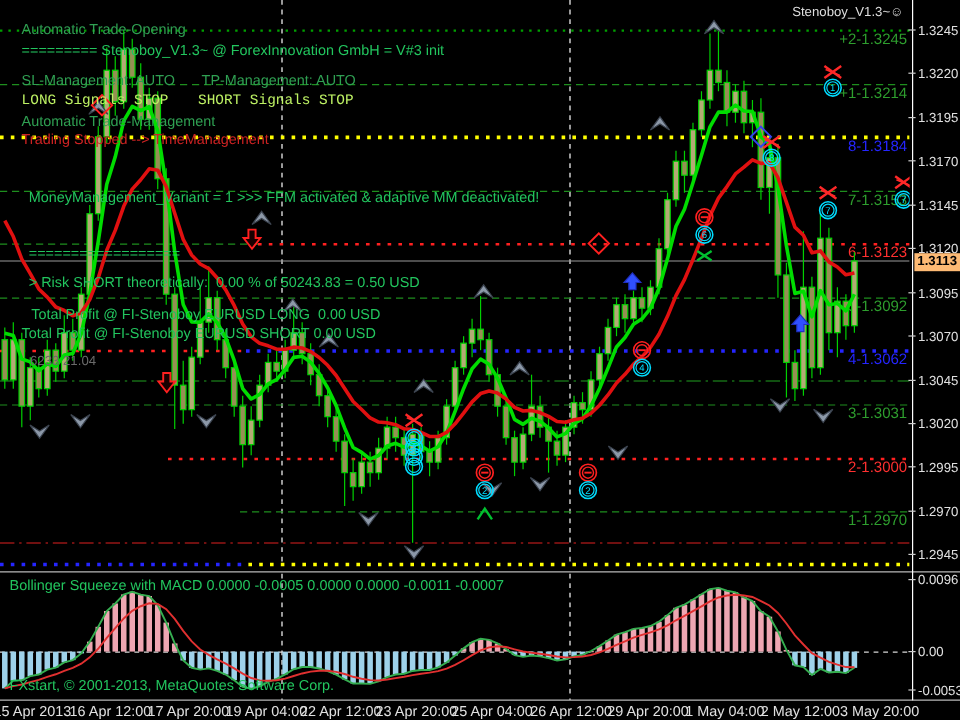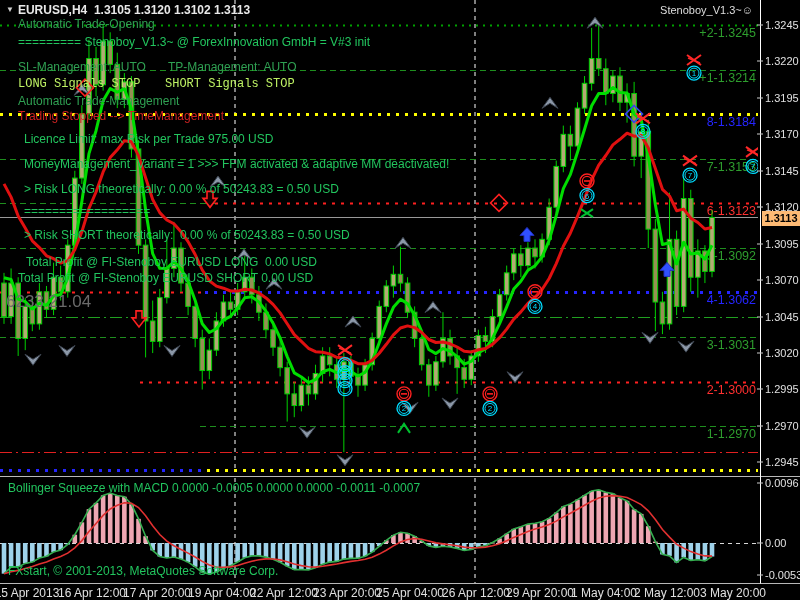--- a/index.html
+++ b/index.html
@@ -544,39 +544,36 @@
       <text x="284" y="597" fill="#e0e0e0" font-size="12" text-anchor="middle" font-family="&quot;Liberation Sans&quot;,sans-serif" font-weight="normal">22 Apr 12:00</text>
       <text x="347" y="597" fill="#e0e0e0" font-size="12" text-anchor="middle" font-family="&quot;Liberation Sans&quot;,sans-serif" font-weight="normal">23 Apr 20:00</text>
       <text x="410" y="597" fill="#e0e0e0" font-size="12" text-anchor="middle" font-family="&quot;Liberation Sans&quot;,sans-serif" font-weight="normal">25 Apr 04:00</text>
       <text x="476" y="597" fill="#e0e0e0" font-size="12" text-anchor="middle" font-family="&quot;Liberation Sans&quot;,sans-serif" font-weight="normal">26 Apr 12:00</text>
       <text x="540" y="597" fill="#e0e0e0" font-size="12" text-anchor="middle" font-family="&quot;Liberation Sans&quot;,sans-serif" font-weight="normal">29 Apr 20:00</text>
       <text x="604" y="597" fill="#e0e0e0" font-size="12" text-anchor="middle" font-family="&quot;Liberation Sans&quot;,sans-serif" font-weight="normal">1 May 04:00</text>
       <text x="667" y="597" fill="#e0e0e0" font-size="12" text-anchor="middle" font-family="&quot;Liberation Sans&quot;,sans-serif" font-weight="normal">2 May 12:00</text>
       <text x="733" y="597" fill="#e0e0e0" font-size="12" text-anchor="middle" font-family="&quot;Liberation Sans&quot;,sans-serif" font-weight="normal">3 May 20:00</text>
     </svg>
 
-  <div class="ov title" style="left:6px;top:3px;"><span class="tri">▼</span><span>EURUSD,H4  1.3105 1.3120 1.3102 1.3113</span></div>
 
   <div class="ov wm" style="right:47px;top:4px;">Stenoboy_V1.3~☺</div>
 
   <div class="ov green" style="left:18px;top:18px;">Automatic Trade-Opening</div>
   <div class="ov white" style="left:18px;top:36px;">========= Stenoboy_V1.3~ @ ForexInnovation GmbH = V#3 init</div>
   <div class="ov green" style="left:18px;top:61px;">SL-Management: AUTO</div>
   <div class="ov green" style="left:168px;top:61px;">TP-Management: AUTO</div>
   <div class="ov yellow" style="left:18px;top:78px;">LONG Signals STOP</div>
   <div class="ov yellow" style="left:165px;top:78px;">SHORT Signals STOP</div>
   <div class="ov green" style="left:18px;top:95px;">Automatic Trade-Management</div>
   <div class="ov red" style="left:18px;top:110px;">Trading Stopped --&gt; TimeManagement</div>
-  <div class="ov white" style="left:24px;top:133px;">Licence Limit: max Risk per Trade 975.00 USD</div>
   <div class="ov white" style="left:24px;top:158px;">MoneyManagement_Variant = 1 &gt;&gt;&gt; FFM activated &amp; adaptive MM deactivated!</div>
-  <div class="ov white" style="left:24px;top:183px;">&gt; Risk LONG theoretically: 0.00 % of 50243.83 = 0.50 USD</div>
   <div class="ov white" style="left:24px;top:205px;">==================</div>
   <div class="ov white" style="left:24px;top:229px;">&gt; Risk SHORT theoretically:  0.00 % of 50243.83 = 0.50 USD</div>
   <div class="ov white" style="left:26px;top:256px;">Total Profit @ FI-Stenoboy EURUSD LONG  0.00 USD</div>
   <div class="ov white" style="left:18px;top:272px;">Total Profit @ FI-Stenoboy EURUSD SHORT 0.00 USD</div>
-  <div class="ov gray" style="left:6px;top:295px;font-size:17px;">6233 21.04</div>
+  <div class="ov gray" style="left:25px;top:295px;font-size:11px;">6233 21.04</div>
 
   <div class="ov white" style="left:8px;top:482px;">Bollinger Squeeze with MACD 0.0000 -0.0005 0.0000 0.0000 -0.0011 -0.0007</div>
 
   <div class="ov white" style="left:8px;top:565px;">FXstart, © 2001-2013, MetaQuotes Software Corp.</div>
 
   <div id="price-box">1.3113</div>
 </div>
 
 </body></html>

